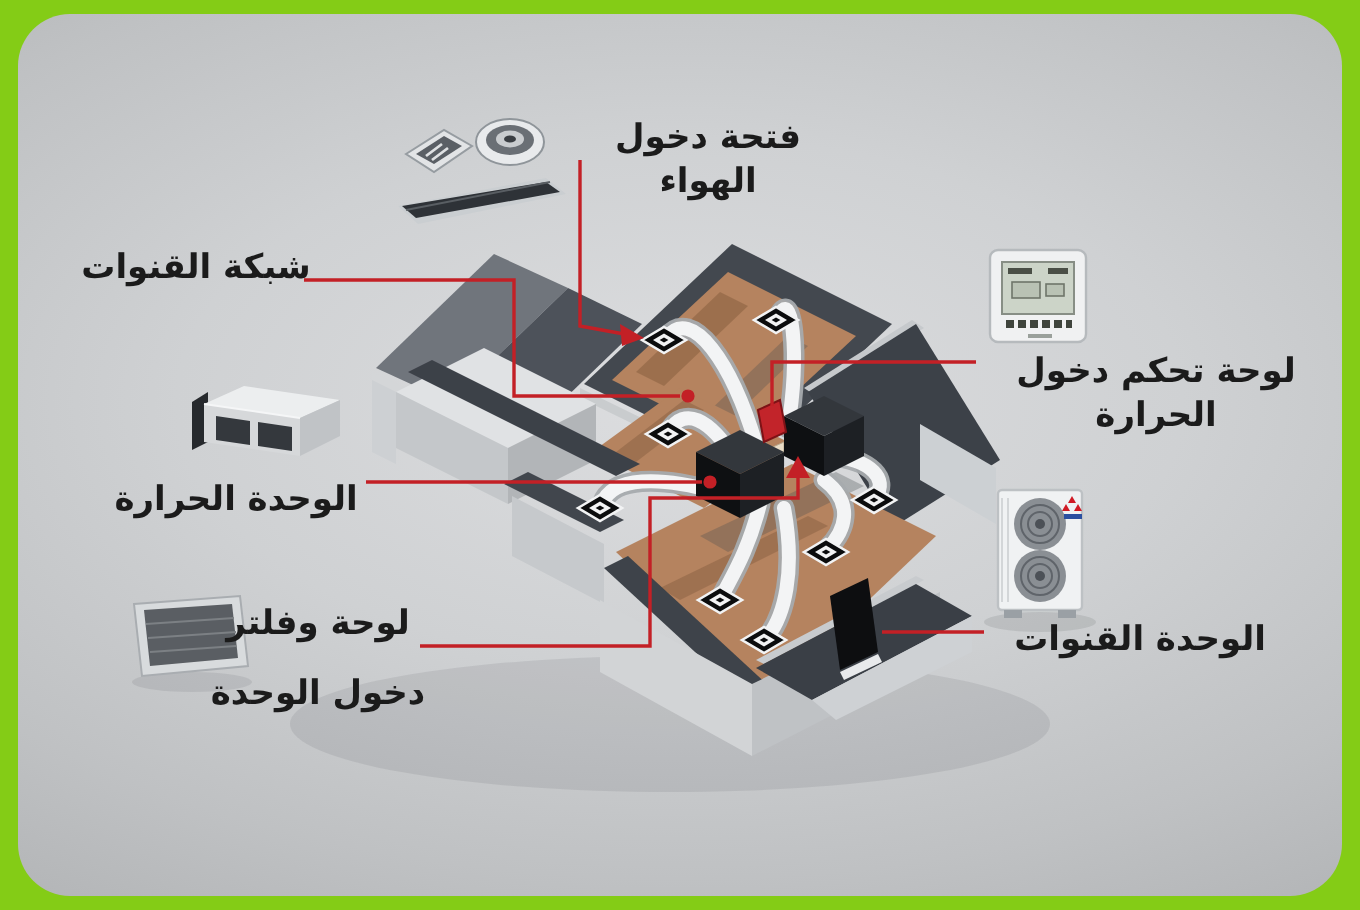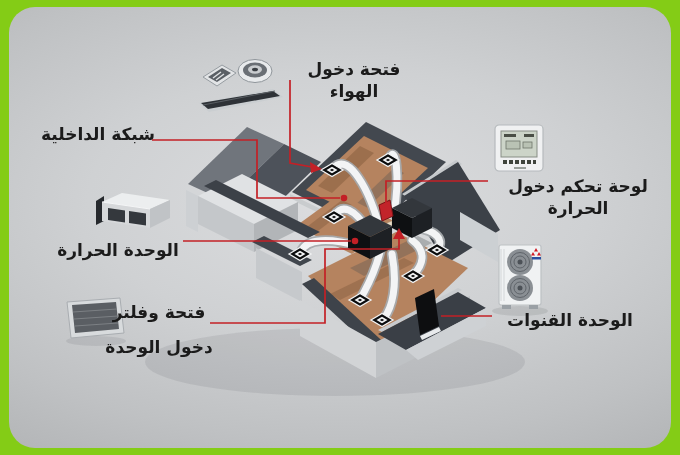--- a/index.html
+++ b/index.html
@@ -273,25 +273,25 @@
       <polygon points="41,11 43,14.5 39,14.5" fill="#d01a24"></polygon>
       <polygon points="47,11 49,14.5 45,14.5" fill="#d01a24"></polygon>
       <rect x="40" y="16" width="9" height="2.5" fill="#2a4fa0"></rect>
     </g>
     <rect x="10" y="64" width="9" height="4" fill="#9aa0a5"></rect>
     <rect x="37" y="64" width="9" height="4" fill="#9aa0a5"></rect>
   </svg>
 
   <div class="lbl" style="left:288px;top:58px;width:132px">فتحة دخول الهواء</div>
 
-  <div class="lbl" style="left:36px;top:123px;width:124px">شبكة الداخلية</div>
+  <div class="lbl" style="left:36px;top:123px;width:124px">شبكة القنوات</div>
 
   <div class="lbl" style="left:44px;top:239px;width:148px">الوحدة الحرارة</div>
 
   <div class="lbl two" style="left:98px;top:295px;width:122px">
-    <div>فتحة وفلتر</div>
+    <div>لوحة وفلتر</div>
     <div>دخول الوحدة</div>
   </div>
 
   <div class="lbl" style="left:486px;top:175px;width:184px">لوحة تحكم دخول الحرارة</div>
 
   <div class="lbl" style="left:494px;top:309px;width:152px">الوحدة القنوات</div>
 </div>
 
 </body></html>

